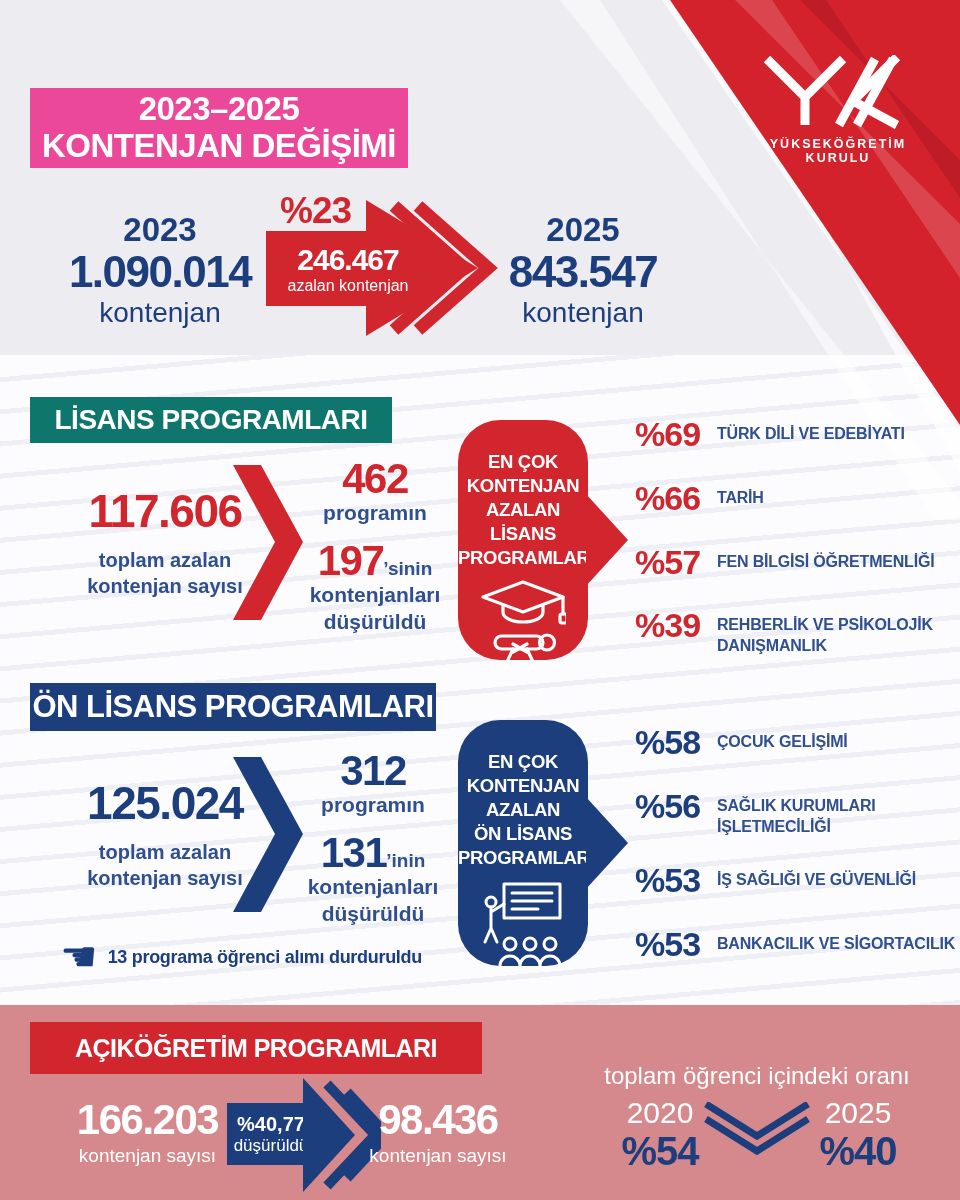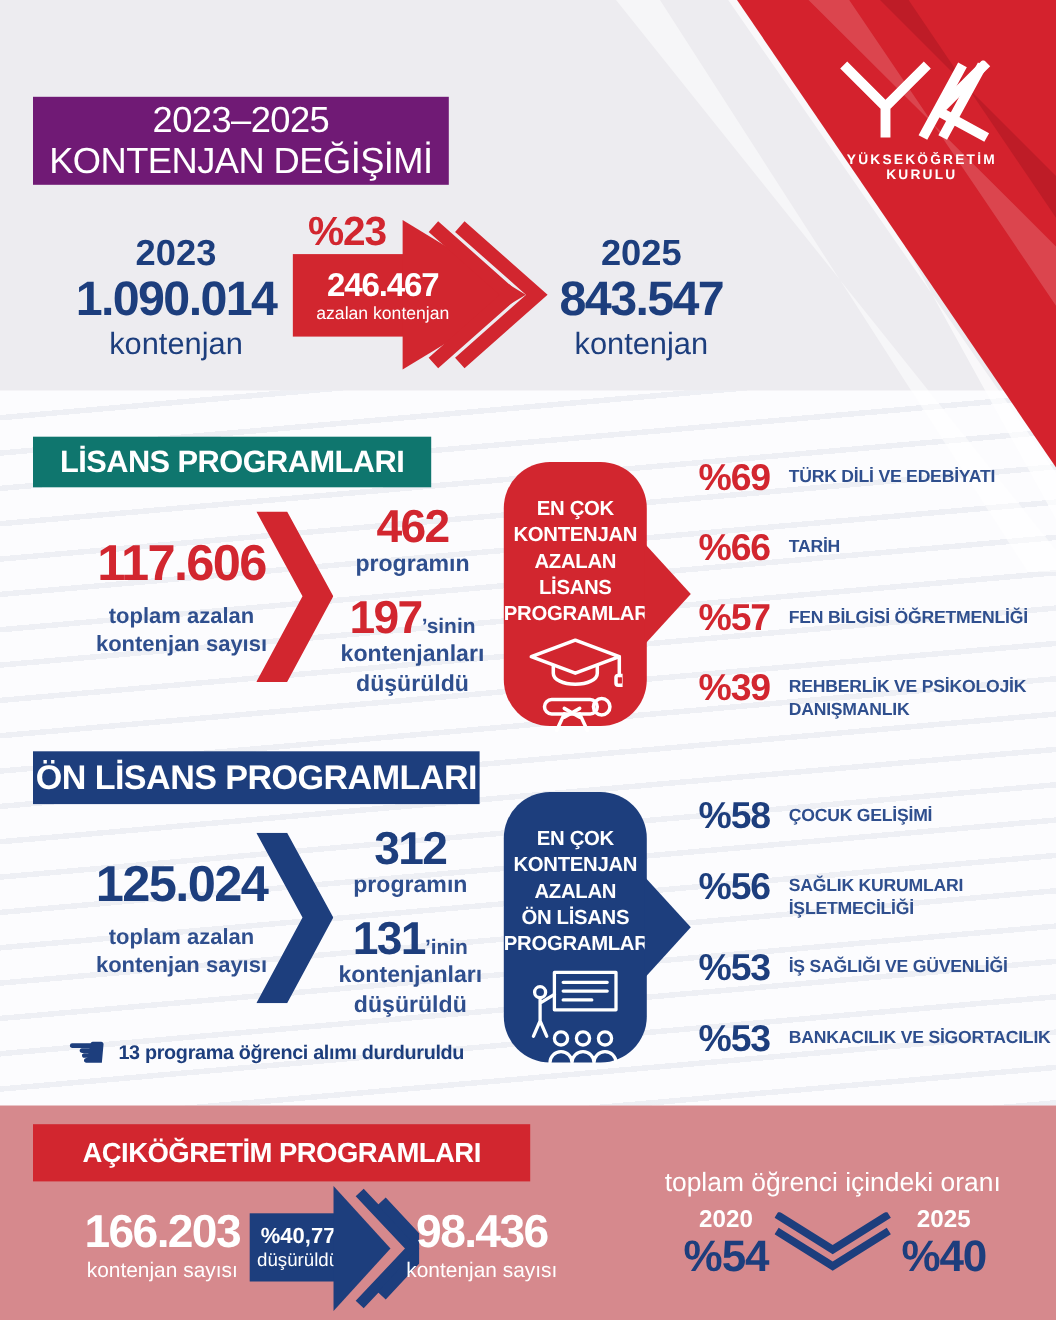--- a/index.html
+++ b/index.html
@@ -4,23 +4,23 @@
 <style>
   html,body{margin:0;padding:0;background:#ffffff;}
   .canvas{position:relative;width:960px;height:1200px;overflow:hidden;
     background:#fcfcfe;font-family:"Liberation Sans","DejaVu Sans",sans-serif;}
   .header-band{position:absolute;top:0;left:0;width:960px;height:355px;background:#edecf0;}
   .waves{position:absolute;top:355px;left:0;width:960px;height:650px;
     background:repeating-linear-gradient(-5deg,rgba(206,211,223,0.30) 0 5px,transparent 5px 32px);}
   .decor{position:absolute;top:0;left:0;}
   .pre{white-space:pre-line;}
 
-  .title-box{position:absolute;left:30px;top:88px;width:378px;height:80px;background:#701a75;
+  .title-box{position:absolute;left:30px;top:88px;width:378px;height:80px;background:#ec4899;
     color:#fff;display:flex;align-items:center;justify-content:center;text-align:center;
-    font-weight:normal;font-size:33px;line-height:1.12;letter-spacing:-0.5px;}
+    font-weight:bold;font-size:33px;line-height:1.12;letter-spacing:-0.5px;}
 
   .logo{position:absolute;left:746px;top:55px;width:184px;text-align:center;}
   .logo-org{color:#fff;font-size:12.5px;letter-spacing:2px;font-weight:bold;margin-top:4px;}
 
   .blue{color:#1d3e7d;}
   .red-t{color:#d2262f;}
   .lblue{color:#2f4f8e;}
 
   .stat{position:absolute;text-align:center;}
   .year{font-size:33px;font-weight:bold;line-height:1.05;}
@@ -69,21 +69,21 @@
   .bottom{position:absolute;left:0;top:1005px;width:960px;height:195px;background:#d6898d;}
   .a-stat{position:absolute;text-align:center;color:#fff;}
   .a-stat .v{font-size:42px;font-weight:bold;letter-spacing:-1.5px;line-height:1.05;}
   .a-stat .l{font-size:19px;line-height:1.3;margin-top:2px;}
   .a-box{position:absolute;left:227px;top:1103px;width:88px;height:62px;background:#1d3e7d;color:#fff;
     display:flex;flex-direction:column;align-items:center;justify-content:center;line-height:1.15;}
   .a-box .p{font-size:20px;font-weight:bold;}
   .a-box .d{font-size:17px;}
   .ratio-title{position:absolute;left:592px;top:1062px;width:330px;text-align:center;color:#fff;font-size:24px;}
   .ratio{position:absolute;width:120px;text-align:center;}
-  .ratio .y{color:#fff;font-size:22px;font-weight:bold;line-height:1.1;}
+  .ratio .y{color:#fff;font-size:30px;font-weight:normal;line-height:1.1;}
   .ratio .p{color:#1d3e7d;font-size:40px;font-weight:bold;letter-spacing:-1px;line-height:1.1;}
 </style>
 </head>
 <body>
 
 <div class="canvas">
 
   <div class="header-band"></div>
   <div class="waves"></div>
 

